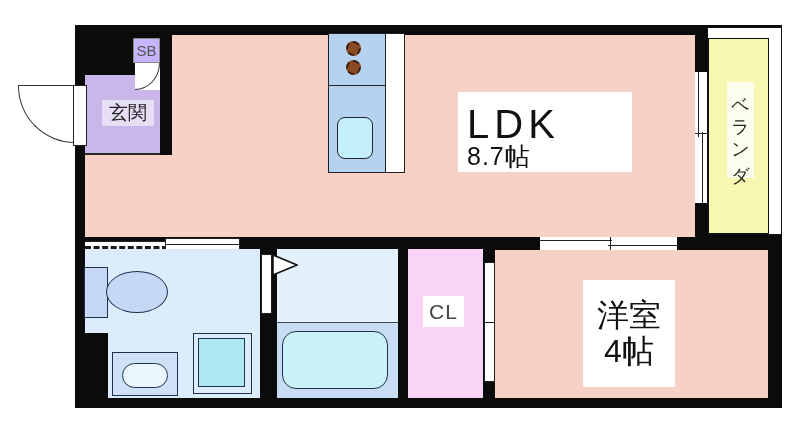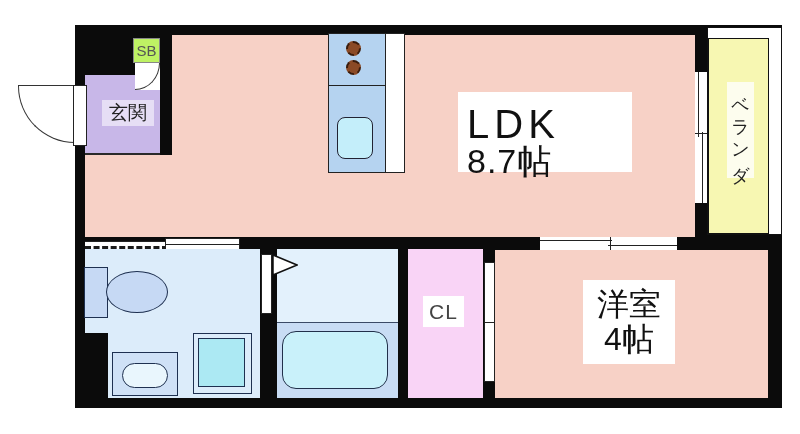--- a/index.html
+++ b/index.html
@@ -23,36 +23,36 @@
   
   .veranda-outer{left:707px;top:27px;width:75px;height:208px;background:#fff;border:1px solid #111;}
   .veranda-floor{left:708px;top:38px;width:61px;height:196px;background:var(--veranda-yellow,#f7f7b2);border:1px solid #111;}
   .veranda-label{left:727px;top:82px;width:27px;height:96px;background:rgba(255,255,255,.78);
     writing-mode:vertical-rl;text-orientation:upright;font-size:18px;letter-spacing:2px;color:#222;
     display:flex;align-items:center;justify-content:center;}
   
   .entrance-lintel{left:18px;top:85px;width:57px;height:0;border-top:1.5px solid #333;}
   .entrance-arc{left:18px;top:86px;width:57px;height:57px;border-left:1.5px solid #333;border-bottom:1.5px solid #333;border-bottom-left-radius:100% 100%;}
   .entrance-door-leaf{left:73px;top:85px;width:14px;height:61px;background:#fff;border:1px solid #222;}
-  .sb-box{left:133px;top:38px;width:27px;height:25px;background:#bef264;border:1px solid #888;color:#555;font-size:15px;display:flex;align-items:center;justify-content:center;}
+  .sb-box{left:133px;top:38px;width:27px;height:25px;background:#c4b5fd;border:1px solid #888;color:#555;font-size:15px;display:flex;align-items:center;justify-content:center;}
   .sb-arc-box{left:135px;top:63px;width:25px;height:27px;background:#fff;}
   .sb-arc{left:0;top:0;width:100%;height:100%;border-right:1px solid #333;border-bottom:1px solid #333;border-bottom-right-radius:100% 100%;}
   
   .kitchen-unit{left:328px;top:33px;width:77px;height:140px;background:#fff;border:1.5px solid #222;}
   .kitchen-counter{left:0;top:0;width:57px;height:100%;background:var(--kitchen-counter-blue,#b5d3f0);border-right:1px solid #222;}
   .counter-divider{left:0;top:51px;width:57px;height:0;border-top:1.5px solid #222;}
   .stove-burner{width:15px;height:15px;border-radius:50%;background:var(--burner-brown,#8b4a26);border:2px dashed #3a1b0b;}
   .burner-1{left:17px;top:7px;}
   .burner-2{left:17px;top:26px;}
   .kitchen-sink{left:8px;top:83px;width:36px;height:42px;background:var(--sink-cyan,#c4eefa);border:1.5px solid #223;border-radius:8px;}
   
   .ldk-label-box{left:458px;top:92px;width:174px;height:80px;background:#fff;color:#111;padding:12px 0 0 9px;line-height:1.0;}
   .ldk-name{font-size:40px;letter-spacing:5px;}
-  .ldk-size{font-size:34px;letter-spacing:1px;}
-  .bedroom-label-box{left:583px;top:280px;width:92px;height:84px;background:#fff;color:#111;display:flex;flex-direction:column;align-items:center;justify-content:center;line-height:1.1;}
+  .ldk-size{font-size:25px;letter-spacing:1px;}
+  .bedroom-label-box{left:583px;top:280px;width:92px;height:107px;background:#fff;color:#111;display:flex;flex-direction:column;align-items:center;justify-content:center;line-height:1.1;}
   .bedroom-name{font-size:32px;}
   .bedroom-size{font-size:32px;}
   .genkan-label{left:102px;top:100px;width:52px;height:26px;background:rgba(255,255,255,.55);color:#222;font-size:19px;display:flex;align-items:center;justify-content:center;}
   .cl-label{left:423px;top:296px;width:41px;height:31px;background:#fff;color:#444;font-size:21px;display:flex;align-items:center;justify-content:center;letter-spacing:1px;}
   
   .window-ldk-veranda{left:695px;top:72px;width:12px;height:131px;background:#fff;}
   .wv-line1{left:3px;top:0;width:0;height:65px;border-left:1.5px solid #222;}
   .wv-line2{left:7px;top:60px;width:0;height:71px;border-left:1.5px solid #222;}
   .wv-tick{left:0;top:61px;width:12px;height:0;border-top:1.5px solid #222;}
   .window-ldk-bedroom{left:540px;top:237px;width:137px;height:13px;background:#fff;}

